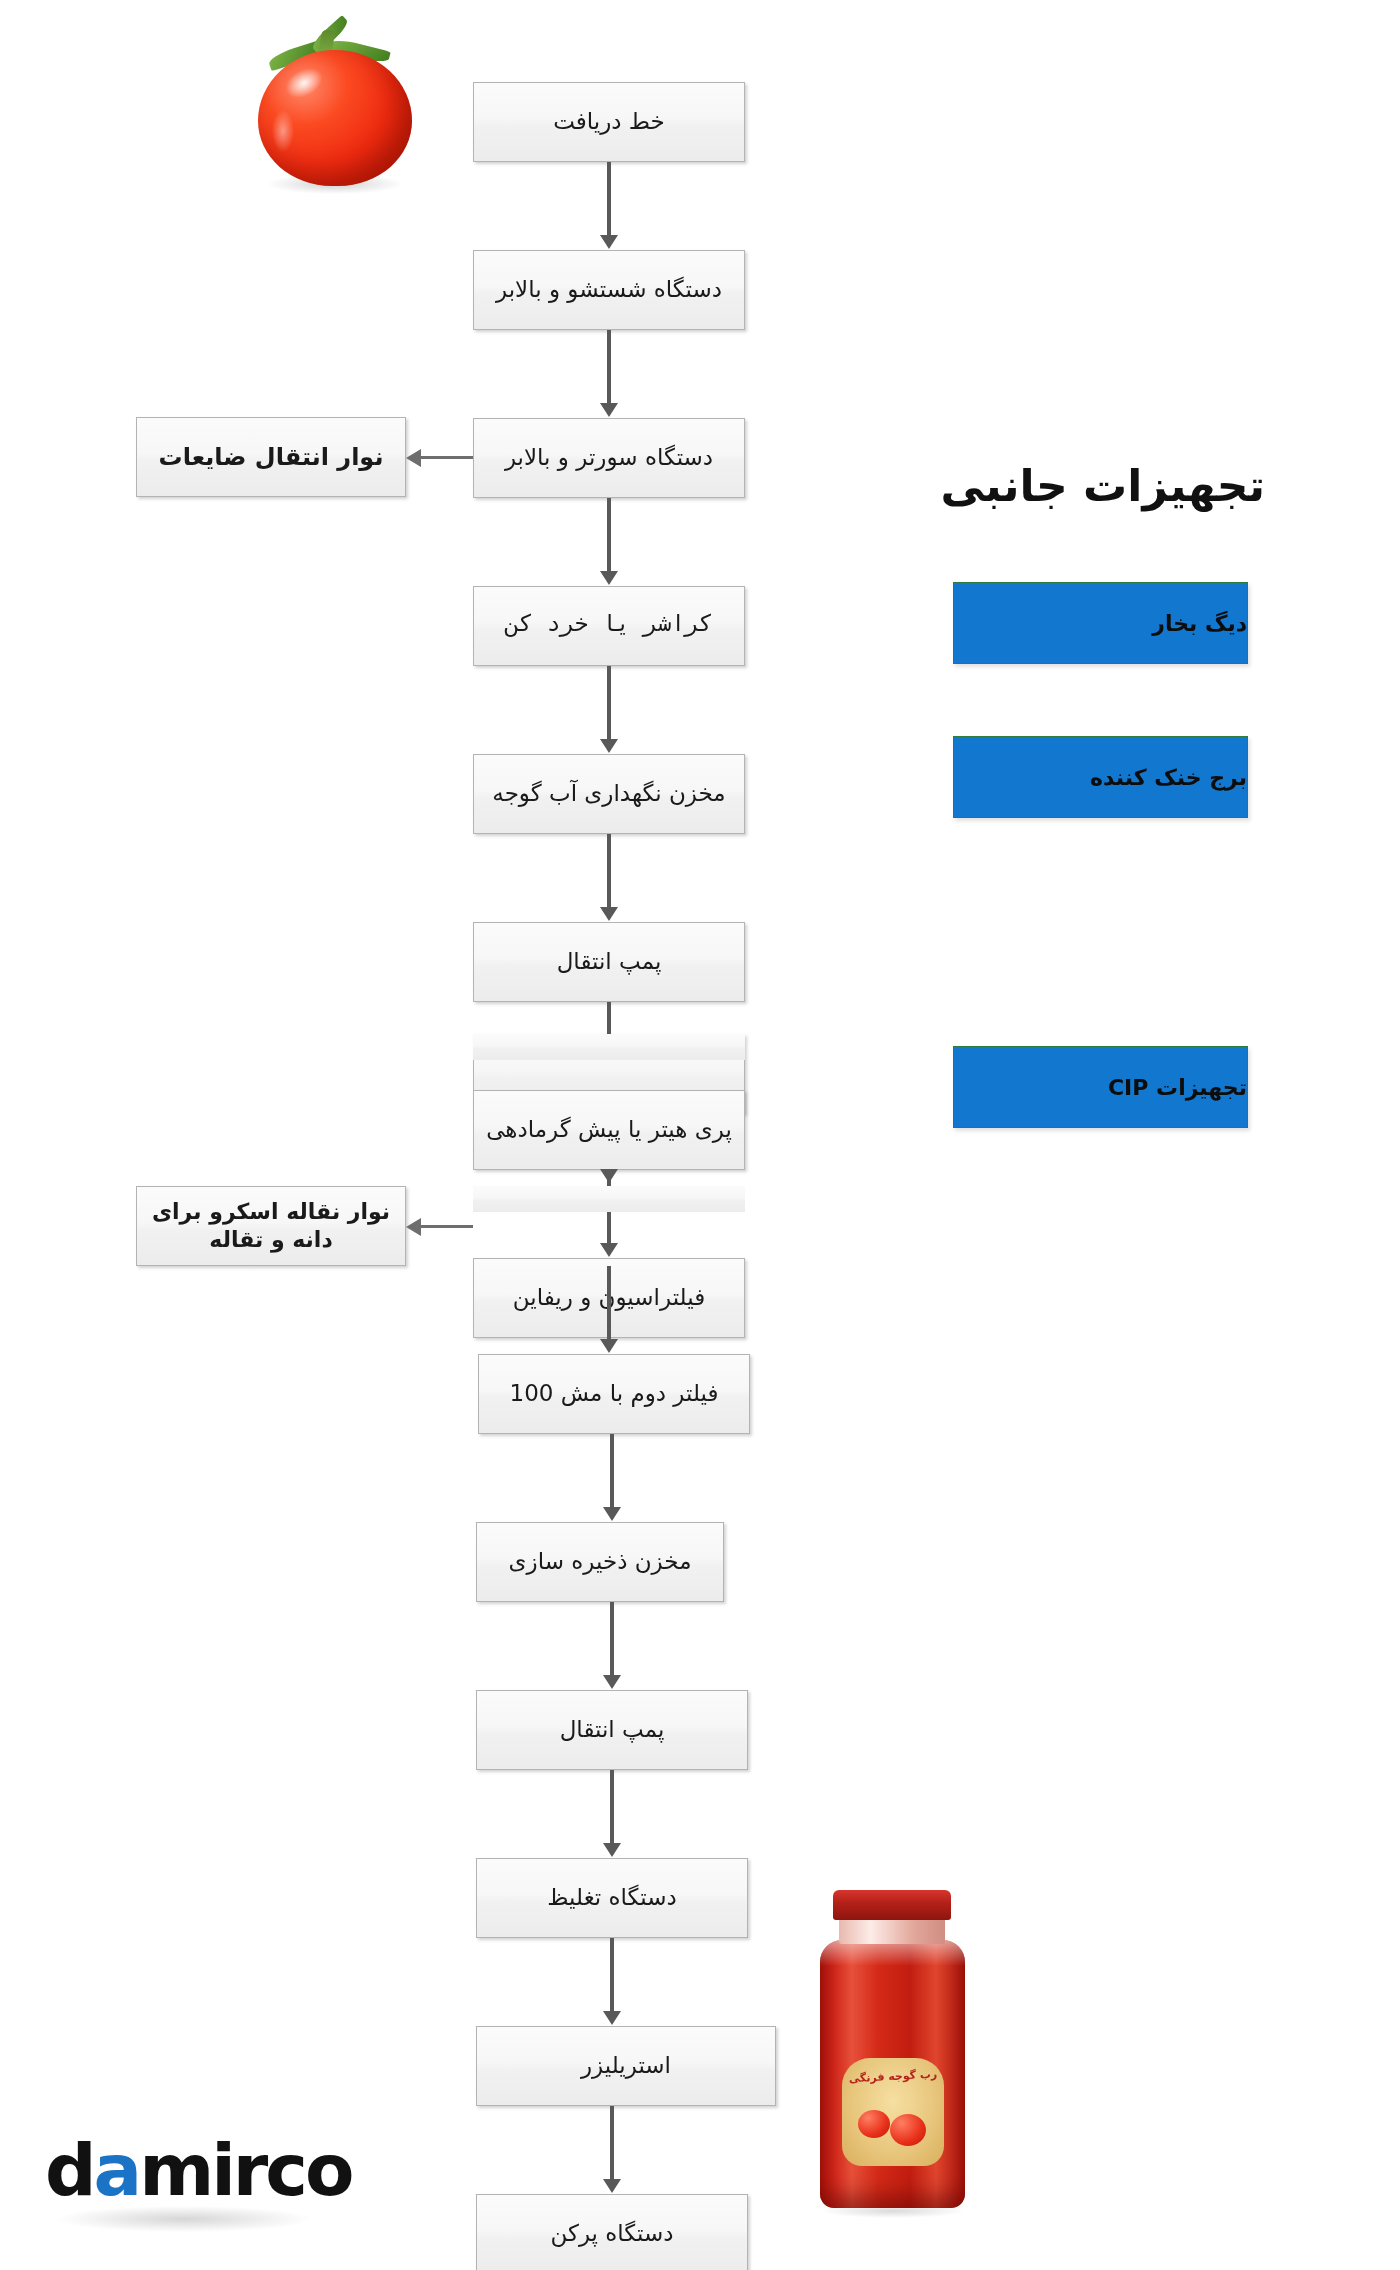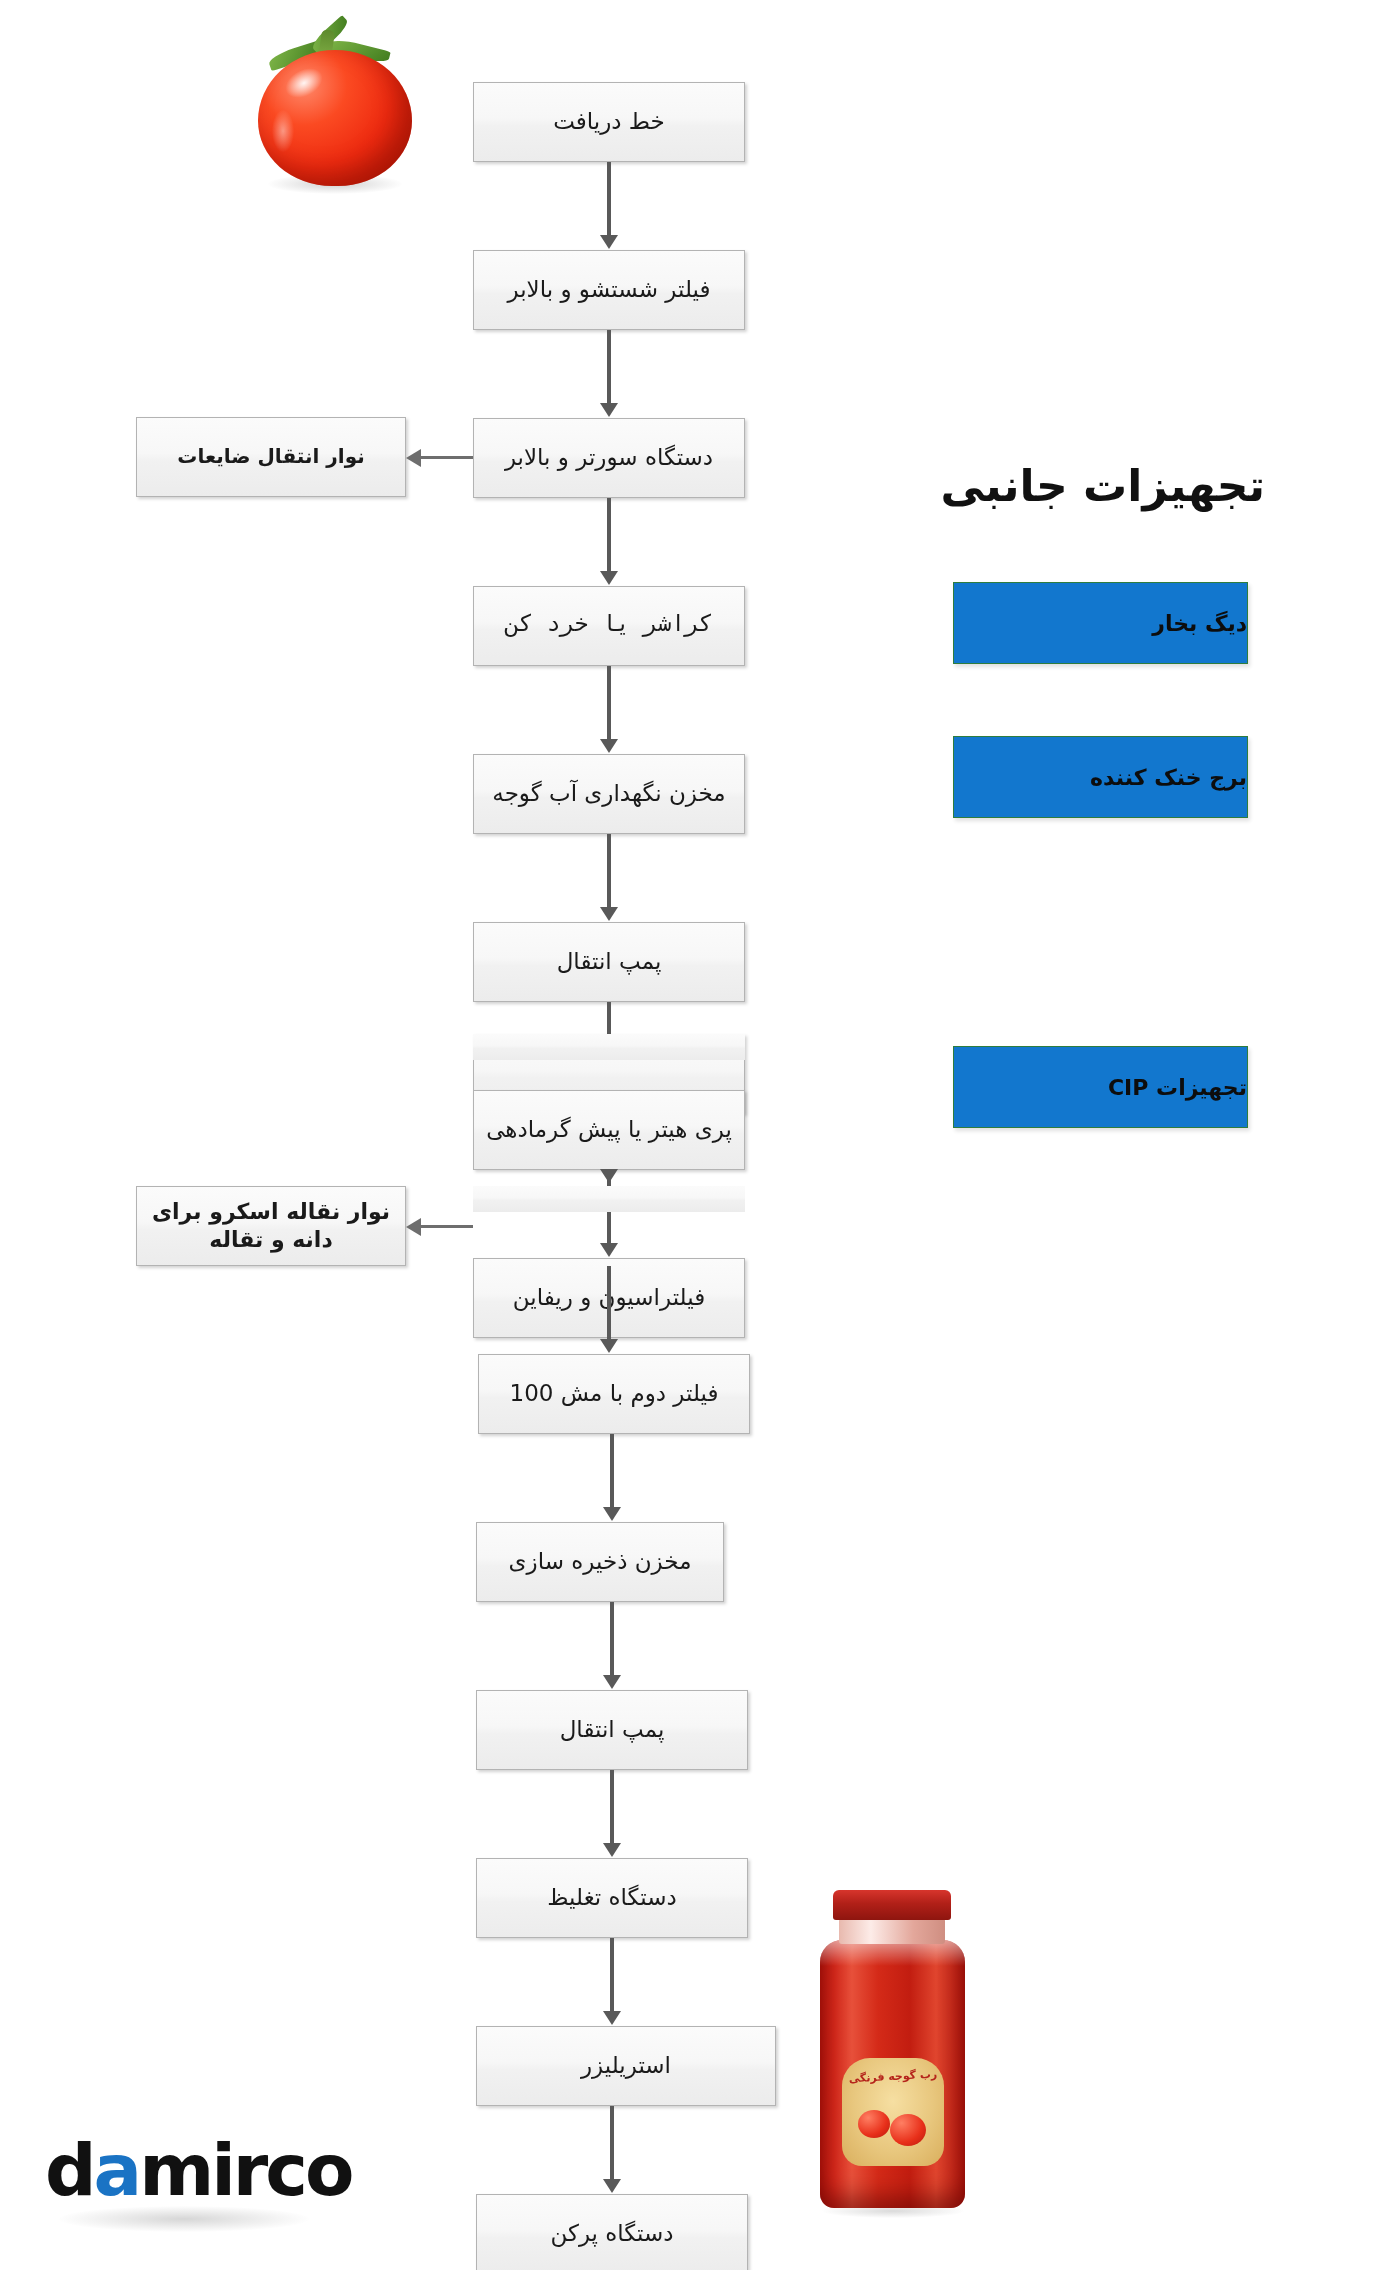--- a/index.html
+++ b/index.html
@@ -34,21 +34,21 @@
     font-size: 23px;
     line-height: 1.28;
     letter-spacing: 0;
     padding: 13px 10px;
     direction: rtl;
   }
   .node span { display: block; width: 100%; }
 
   .node.side {
     font-weight: bold;
-    font-size: 20px;
+    font-size: 24px;
   }
 
   
   .arrow-v {
     position: absolute;
     width: 4px;
     background: #595959;
   }
   .arrow-v::after {
     content: "";
@@ -242,21 +242,21 @@
     <div class="gloss2"></div>
   </div>
 
   <div class="node" style="left:473px; top:82px; width:272px; height:80px;">
     <span>خط دریافت</span>
   </div>
 
   <div class="arrow-v" style="left:607px; top:162px; height:74px;"></div>
 
   <div class="node" style="left:473px; top:250px; width:272px; height:80px;">
-    <span>فیلتر شستشو و بالابر</span>
+    <span>دستگاه شستشو و بالابر</span>
   </div>
 
   <div class="arrow-v" style="left:607px; top:330px; height:74px;"></div>
 
   <div class="node" style="left:473px; top:418px; width:272px; height:80px;">
     <span>دستگاه سورتر و بالابر</span>
   </div>
 
   <div class="node side" style="left:136px; top:417px; width:270px; height:80px;">
     <span>نوار انتقال ضایعات</span>

